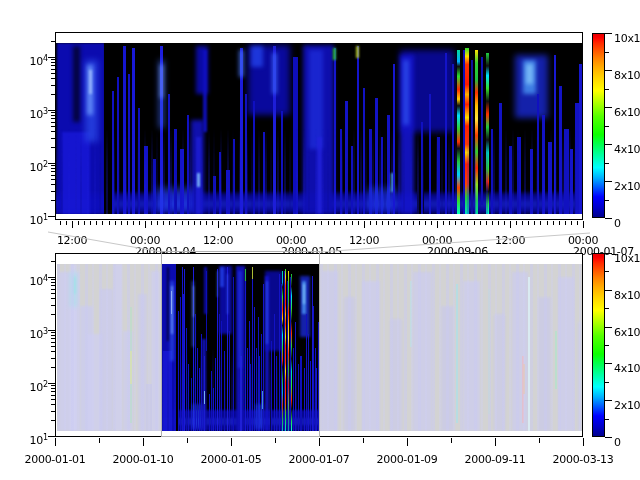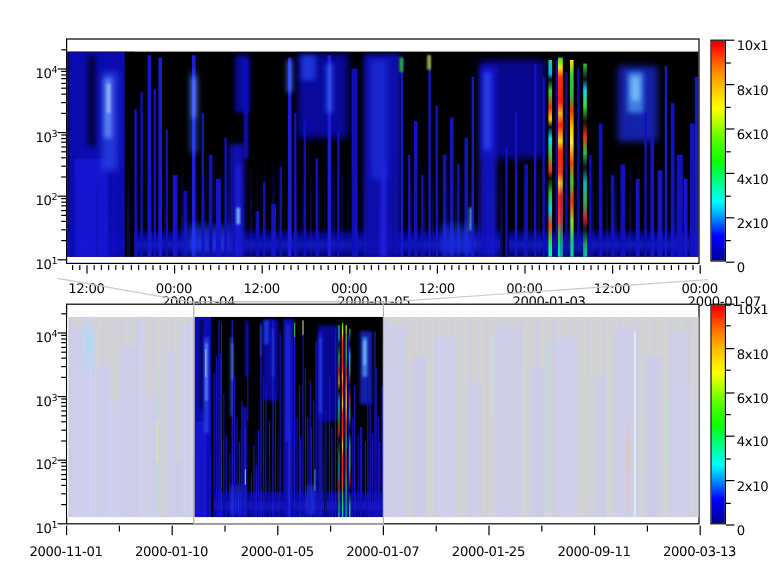--- a/index.html
+++ b/index.html
@@ -137,21 +137,21 @@
       <div style="position: absolute; left: 135px; top: 240px; width: 80px;"><span class="albl" style="position:static;">2000-01-04</span></div>
       <div style="position: absolute; left: 218px; top: 221px; width: 1px; height: 7px; background: rgb(0, 0, 0);"></div>
       <div style="position: absolute; left: 188px; top: 229px; width: 60px; text-align: center;"><span class="albl" style="position:static;">12:00</span></div>
       <div style="position: absolute; left: 291px; top: 221px; width: 1px; height: 7px; background: rgb(0, 0, 0);"></div>
       <div style="position: absolute; left: 261px; top: 229px; width: 60px; text-align: center;"><span class="albl" style="position:static;">00:00</span></div>
       <div style="position: absolute; left: 281px; top: 240px; width: 80px;"><span class="albl" style="position:static;">2000-01-05</span></div>
       <div style="position: absolute; left: 364px; top: 221px; width: 1px; height: 7px; background: rgb(0, 0, 0);"></div>
       <div style="position: absolute; left: 334px; top: 229px; width: 60px; text-align: center;"><span class="albl" style="position:static;">12:00</span></div>
       <div style="position: absolute; left: 437px; top: 221px; width: 1px; height: 7px; background: rgb(0, 0, 0);"></div>
       <div style="position: absolute; left: 407px; top: 229px; width: 60px; text-align: center;"><span class="albl" style="position:static;">00:00</span></div>
-      <div style="position: absolute; left: 427px; top: 240px; width: 80px;"><span class="albl" style="position:static;">2000-01-03</span></div>
+      <div style="position: absolute; left: 427px; top: 240px; width: 80px;"><span class="albl" style="position:static;">2000-09-06</span></div>
       <div style="position: absolute; left: 510px; top: 221px; width: 1px; height: 7px; background: rgb(0, 0, 0);"></div>
       <div style="position: absolute; left: 480px; top: 229px; width: 60px; text-align: center;"><span class="albl" style="position:static;">12:00</span></div>
       <div style="position: absolute; left: 583px; top: 221px; width: 1px; height: 7px; background: rgb(0, 0, 0);"></div>
       <div style="position: absolute; left: 553px; top: 229px; width: 60px; text-align: center;"><span class="albl" style="position:static;">00:00</span></div>
       <div style="position: absolute; left: 573px; top: 240px; width: 80px;"><span class="albl" style="position:static;">2000-01-07</span></div>
       <div style="position: absolute; left: 59.8px; top: 221px; width: 1px; height: 4px; background: rgb(0, 0, 0);"></div>
       <div style="position: absolute; left: 65.9px; top: 221px; width: 1px; height: 4px; background: rgb(0, 0, 0);"></div>
       <div style="position: absolute; left: 78.1px; top: 221px; width: 1px; height: 4px; background: rgb(0, 0, 0);"></div>
       <div style="position: absolute; left: 84.2px; top: 221px; width: 1px; height: 4px; background: rgb(0, 0, 0);"></div>
       <div style="position: absolute; left: 90.3px; top: 221px; width: 1px; height: 4px; background: rgb(0, 0, 0);"></div>
@@ -387,33 +387,33 @@
         <div class="stripe" style="left: 472.2px; top: 13.4px; width: 2px; height: 153.6px; background: rgb(220, 242, 248); opacity: 0.78;"></div>
         <div class="stripe" style="left: 482.2px; top: 33.4px; width: 13px; height: 133.6px; background: rgb(201, 201, 238); opacity: 0.6; filter: blur(1px);"></div>
         <div class="stripe" style="left: 499.1px; top: 66.8px; width: 2px; height: 58.4px; background: rgb(172, 230, 200); opacity: 0.62;"></div>
         <div class="stripe" style="left: 502.1px; top: 13.4px; width: 15.9px; height: 153.6px; background: rgb(205, 205, 241); opacity: 0.7; filter: blur(1px);"></div>
         <div class="stripe" style="left: 522px; top: 58.4px; width: 3px; height: 108.5px; background: rgb(203, 203, 239); opacity: 0.62; filter: blur(1px);"></div>
       </div>
   </div>
   <div id="botYAxis"></div>
   <div id="botXAxis">
       <div style="position: absolute; left: 55px; top: 438px; width: 1px; height: 8px; background: rgb(0, 0, 0);"></div>
-      <div style="position: absolute; left: 21px; top: 448px; width: 68px; text-align: center;"><span class="albl" style="position:static;">2000-11-01</span></div>
+      <div style="position: absolute; left: 21px; top: 448px; width: 68px; text-align: center;"><span class="albl" style="position:static;">2000-01-01</span></div>
       <div style="position: absolute; left: 99px; top: 438px; width: 1px; height: 5px; background: rgb(0, 0, 0);"></div>
       <div style="position: absolute; left: 143px; top: 438px; width: 1px; height: 8px; background: rgb(0, 0, 0);"></div>
       <div style="position: absolute; left: 109px; top: 448px; width: 68px; text-align: center;"><span class="albl" style="position:static;">2000-01-10</span></div>
       <div style="position: absolute; left: 187px; top: 438px; width: 1px; height: 5px; background: rgb(0, 0, 0);"></div>
       <div style="position: absolute; left: 231px; top: 438px; width: 1px; height: 8px; background: rgb(0, 0, 0);"></div>
       <div style="position: absolute; left: 197px; top: 448px; width: 68px; text-align: center;"><span class="albl" style="position:static;">2000-01-05</span></div>
       <div style="position: absolute; left: 275px; top: 438px; width: 1px; height: 5px; background: rgb(0, 0, 0);"></div>
       <div style="position: absolute; left: 319px; top: 438px; width: 1px; height: 8px; background: rgb(0, 0, 0);"></div>
       <div style="position: absolute; left: 285px; top: 448px; width: 68px; text-align: center;"><span class="albl" style="position:static;">2000-01-07</span></div>
       <div style="position: absolute; left: 363px; top: 438px; width: 1px; height: 5px; background: rgb(0, 0, 0);"></div>
       <div style="position: absolute; left: 407px; top: 438px; width: 1px; height: 8px; background: rgb(0, 0, 0);"></div>
-      <div style="position: absolute; left: 373px; top: 448px; width: 68px; text-align: center;"><span class="albl" style="position:static;">2000-01-25</span></div>
+      <div style="position: absolute; left: 373px; top: 448px; width: 68px; text-align: center;"><span class="albl" style="position:static;">2000-01-09</span></div>
       <div style="position: absolute; left: 451px; top: 438px; width: 1px; height: 5px; background: rgb(0, 0, 0);"></div>
       <div style="position: absolute; left: 495px; top: 438px; width: 1px; height: 8px; background: rgb(0, 0, 0);"></div>
       <div style="position: absolute; left: 461px; top: 448px; width: 68px; text-align: center;"><span class="albl" style="position:static;">2000-09-11</span></div>
       <div style="position: absolute; left: 539px; top: 438px; width: 1px; height: 5px; background: rgb(0, 0, 0);"></div>
       <div style="position: absolute; left: 583px; top: 438px; width: 1px; height: 8px; background: rgb(0, 0, 0);"></div>
       <div style="position: absolute; left: 549px; top: 448px; width: 68px; text-align: center;"><span class="albl" style="position:static;">2000-03-13</span></div>
     </div>
   <div class="cbar" id="botCbar" style="left: 592px; top: 253px; width: 13px; height: 184px; background: linear-gradient(to top, rgb(0, 0, 142) 0%, rgb(0, 0, 210) 6%, rgb(0, 0, 255) 11%, rgb(0, 85, 255) 16%, rgb(0, 170, 255) 21%, rgb(0, 255, 255) 27%, rgb(0, 255, 157) 34%, rgb(0, 255, 75) 40%, rgb(12, 255, 0) 45%, rgb(85, 255, 0) 55%, rgb(170, 255, 0) 62%, rgb(255, 255, 0) 69%, rgb(255, 212, 0) 76%, rgb(255, 170, 0) 82%, rgb(255, 127, 0) 87%, rgb(255, 85, 0) 91%, rgb(255, 42, 0) 95%, rgb(255, 0, 0) 98%, rgb(230, 0, 0) 100%);"></div>
   <div id="botCbarTicks">
       <div style="position: absolute; left: 605px; top: 253px; width: 7px; height: 1px; background: rgb(0, 0, 0);"></div>

